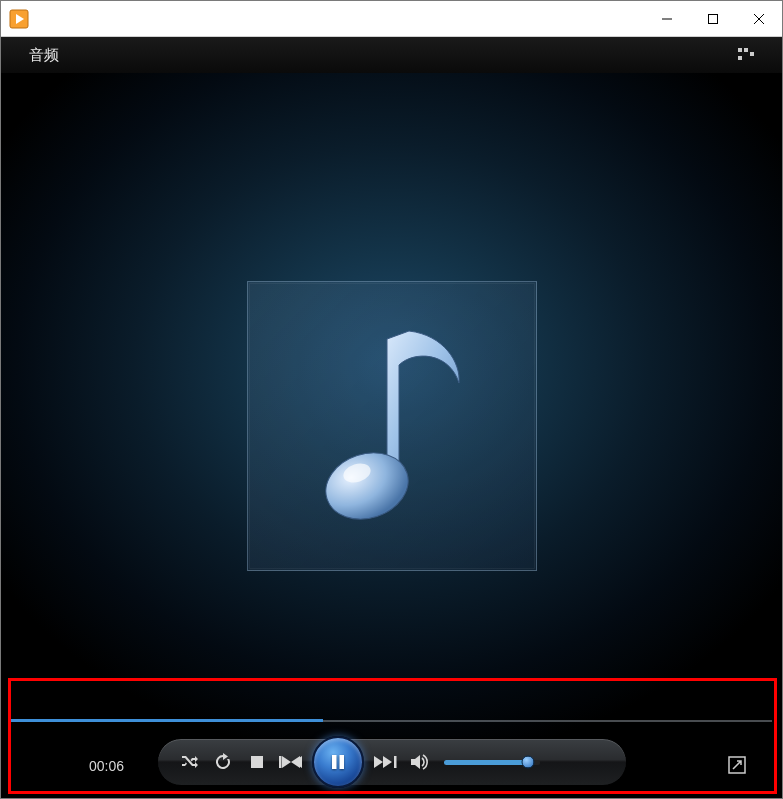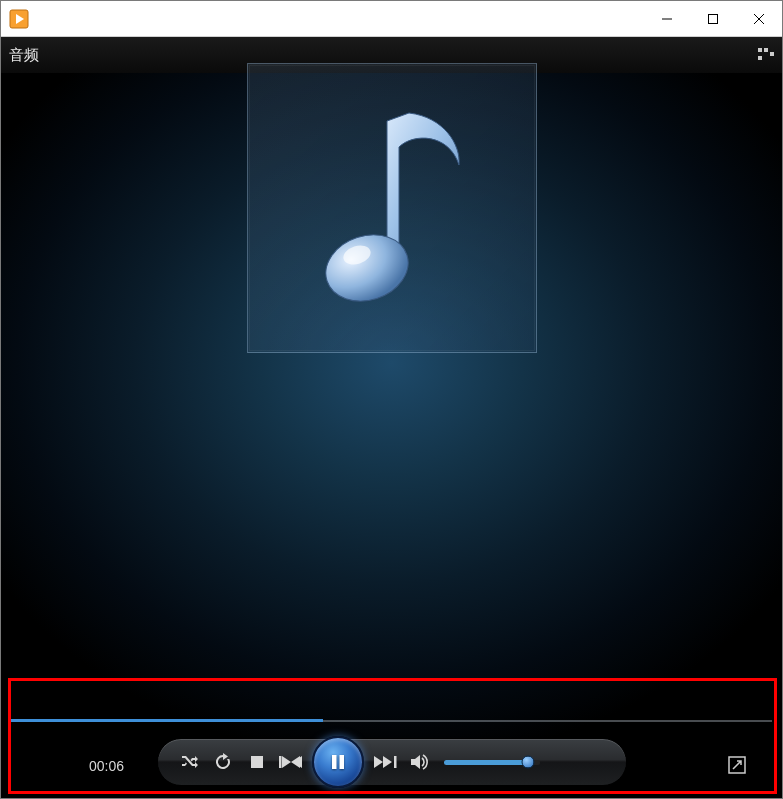--- a/index.html
+++ b/index.html
@@ -43,34 +43,35 @@
       justify-content: center;
       color: #000;
     }
     .win-btn svg { width: 12px; height: 12px; }
     .header {
       height: 36px;
       background: linear-gradient(to bottom, #1a1a1a, #0a0a0a);
       display: flex;
       align-items: center;
       justify-content: space-between;
-      padding: 0 8px;
+      padding: 0 28px;
     }
     .header-title {
       color: #e8e8e8;
       font-size: 15px;
     }
     .header-grid {
       color: #aaa;
     }
     .content {
       flex: 1;
       background: radial-gradient(ellipse 60% 55% at 50% 40%, #1e4a6a 0%, #133348 28%, #0a1c2a 55%, #030a12 80%, #000 100%);
       position: relative;
       display: flex;
+      align-items: center;
       justify-content: center;
     }
     .album-art {
       width: 290px;
       height: 290px;
       border: 1px solid rgba(170,200,230,0.35);
       background: linear-gradient(135deg, rgba(130,170,210,0.15), rgba(40,65,95,0.22));
       display: flex;
       align-items: center;
       justify-content: center;

